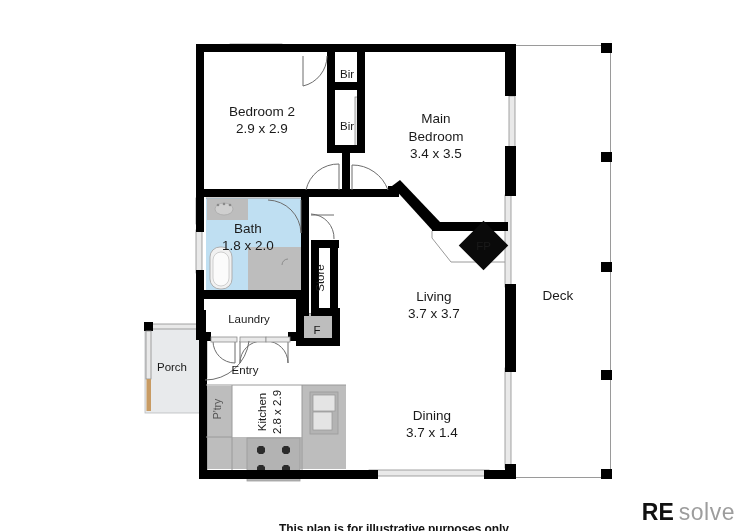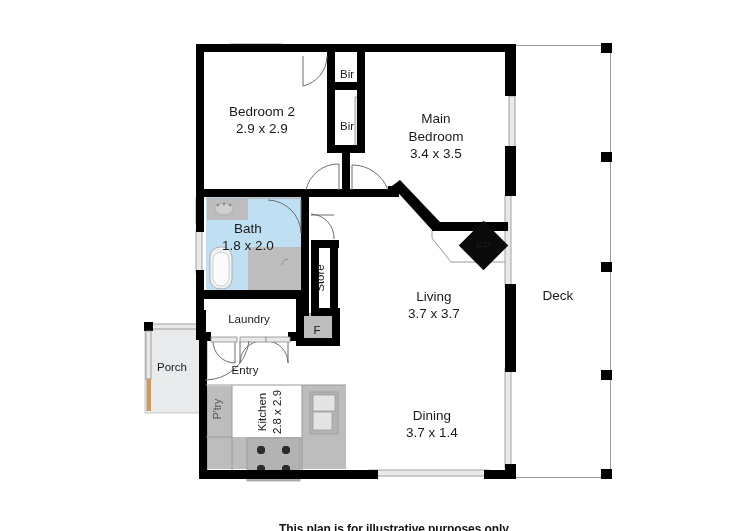--- a/index.html
+++ b/index.html
@@ -350,14 +350,18 @@
       <text class="room-label rl-dim" x="432" y="437">3.7 x 1.4</text>
 
       <text class="room-label rl-name" x="558" y="300">Deck</text>
 
     </g>
 
   </svg>
 
   <div id="footer-note">This plan is for illustrative purposes only</div>
 
+  <div id="brand-logo">
+    <span class="brand-re">RE</span>
+    <span class="brand-solve">solve</span>
+  </div>
 
 </div>
 
 </body></html>

